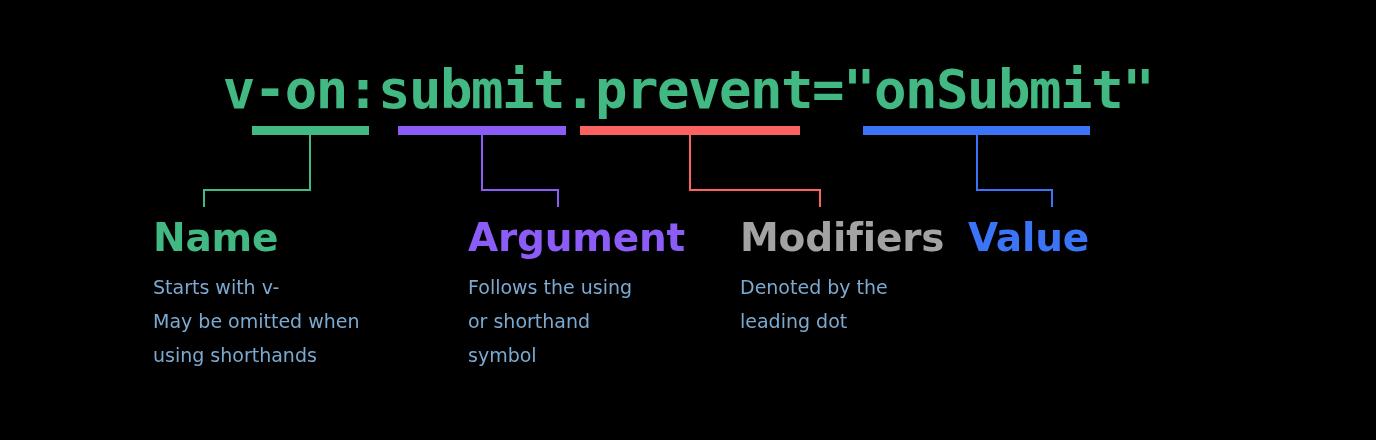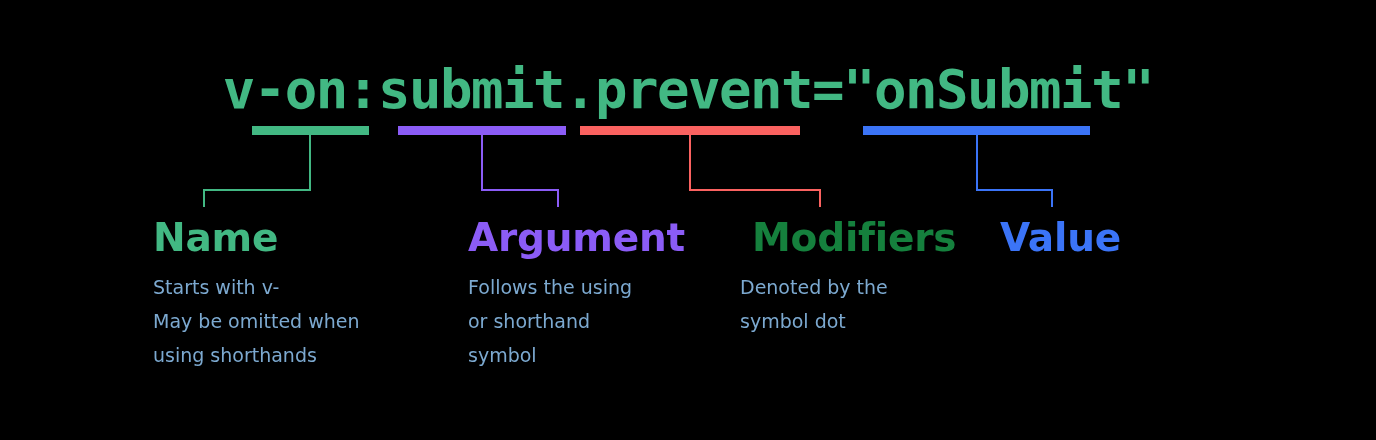--- a/index.html
+++ b/index.html
@@ -92,22 +92,22 @@
 May be omitted when
 using shorthands</div>
       </div>
       <div class="part" style="left: 468px; top: 220px;">
         <div class="part-title" style="color: rgb(139, 92, 246);">Argument</div>
         <div class="part-desc" style="color: rgb(124, 169, 208);">Follows the using
 or shorthand
 symbol</div>
       </div>
       <div class="part" style="left: 740px; top: 220px;">
-        <div class="part-title" style="color: #15803d; margin-left: 12px;">Modifiers</div>
+        <div class="part-title" style="color: #a3a3a3;">Modifiers</div>
         <div class="part-desc" style="color: rgb(124, 169, 208);">Denoted by the
-symbol dot</div>
+leading dot</div>
       </div>
-      <div class="part" style="left: 1000px; top: 220px;">
+      <div class="part" style="left: 968px; top: 220px;">
         <div class="part-title" style="color: rgb(59, 116, 247);">Value</div>
       </div>
     </div>
 
 </div>
 
 </body></html>

